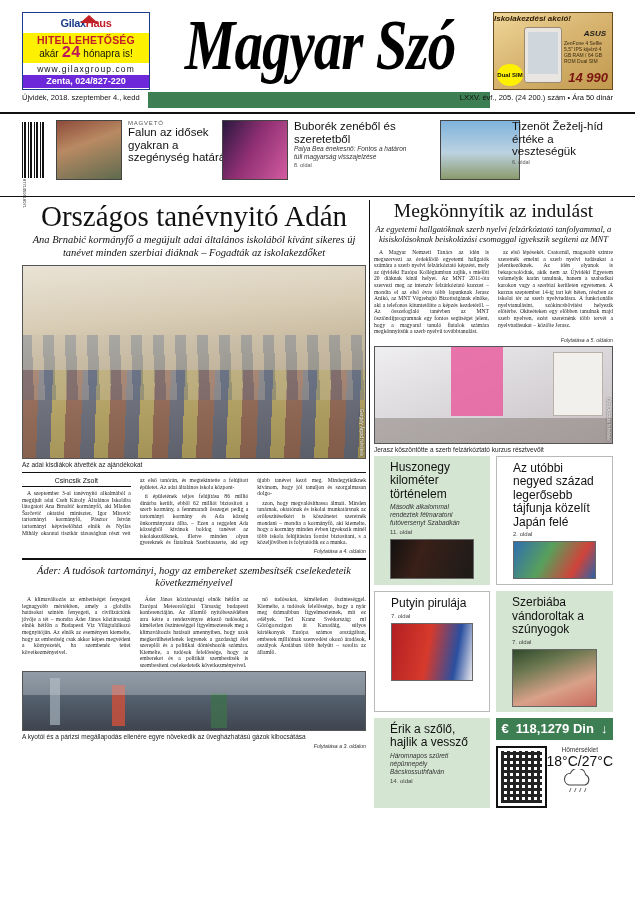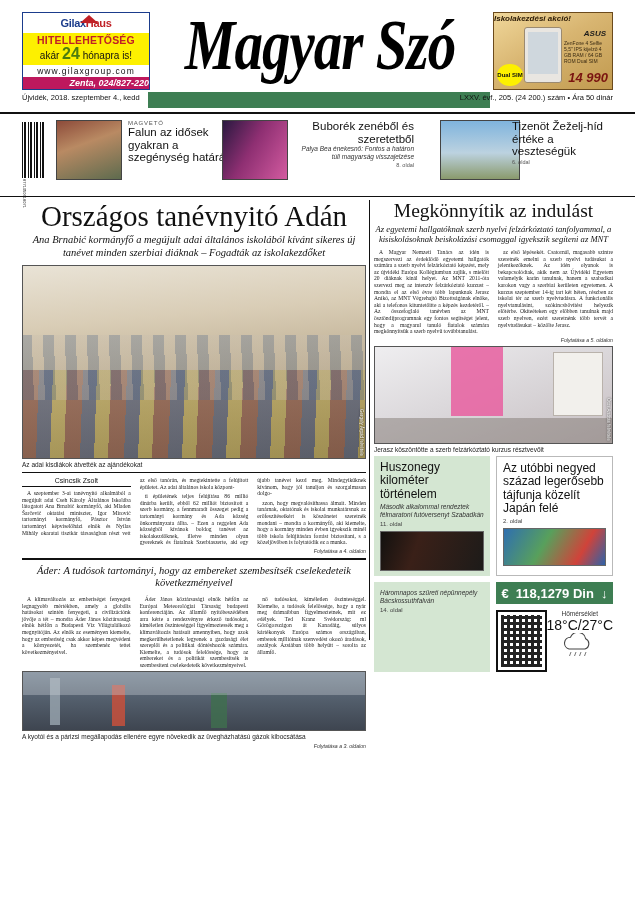--- a/index.html
+++ b/index.html
@@ -19,23 +19,23 @@
     font-size:11px;font-weight:bold;color:#1b3c8c;letter-spacing:-0.3px;line-height:20px;
   }
   #ad-left .logo-txt .red{color:#c02026;}
   #ad-left .roof{
     position:absolute;left:57px;top:2px;width:0;height:0;
     border-left:9px solid transparent;border-right:9px solid transparent;border-bottom:8px solid #c02026;
   }
   #ad-left .yellow{background:#fdf000;text-align:center;padding:1px 0 2px;}
   #ad-left .y1{font-size:10.5px;font-weight:bold;color:#c02026;letter-spacing:0.2px;line-height:12px;}
   #ad-left .y2{font-size:10px;color:#111;line-height:15px;}
-  #ad-left .y2 b{font-size:16px;color:#4d7c0f;}
+  #ad-left .y2 b{font-size:16px;color:#be185d;font-family:Liberation Mono, monospace;}
   #ad-left .url{font-size:8.5px;letter-spacing:1.1px;color:#111;text-align:center;line-height:12px;background:#fff;}
-  #ad-left .blue{background:#be185d;color:#fff;font-size:9px;font-weight:bold;text-align:right;line-height:13px;font-style:italic;}
+  #ad-left .blue{background:#6d28d9;color:#fff;font-size:9px;font-weight:bold;text-align:center;line-height:13px;}
 
   #nameplate{position:absolute;left:160px;top:8px;width:320px;text-align:center;}
   #nameplate .title{
     font-family:"Liberation Serif",serif;font-weight:bold;font-style:italic;
     font-size:57px;line-height:60px;letter-spacing:-1px;color:#000;white-space:nowrap;
     transform:scaleY(1.25);transform-origin:center top;
   }
   #nameplate .web{
     margin-top:23px;font-size:7px;letter-spacing:4px;color:#111;font-weight:bold;
   }
@@ -79,21 +79,21 @@
   #barcode .num{font-size:4px;writing-mode:vertical-rl;color:#222;margin-top:1px;}
   .teaser{position:absolute;top:6px;height:68px;}
   .teaser .thumb{position:absolute;left:0;top:0;width:66px;height:60px;border:1px solid #444;box-sizing:border-box;overflow:hidden;}
   .teaser .txt{position:absolute;left:72px;top:0;width:110px;}
   .teaser .kicker{font-size:6px;letter-spacing:0.8px;color:#555;text-transform:uppercase;}
   .teaser .head{font-size:11.5px;line-height:12.5px;color:#111;}
   .teaser .sub{font-size:6.5px;font-style:italic;line-height:7.8px;color:#333;}
   .teaser .page{font-size:5.5px;color:#555;margin-top:1px;}
   #teaser1{left:56px;width:182px;}
   #teaser2{left:222px;width:196px;}
-  #teaser2 .txt{width:120px;text-align:right;}
+  #teaser2 .txt{width:120px;}
   #teaser3{left:440px;width:175px;}
   #teaser3 .thumb{width:80px;}
   #teaser3 .txt{left:72px;width:92px;}
 
   
   #content{position:absolute;left:0;top:196px;width:635px;height:707px;}
   #col-left{position:absolute;left:22px;top:0;width:344px;}
   #col-right{position:absolute;left:374px;top:0;width:239px;}
   #vrule{position:absolute;left:369px;top:4px;width:1px;height:440px;background:#111;}
 
@@ -126,21 +126,21 @@
   h2.head-right{
     font-family:"Liberation Serif",serif;font-weight:normal;font-size:19.5px;line-height:22px;
     text-align:center;margin:4px 0 2px;color:#111;
   }
   .deck-right{
     font-family:"Liberation Serif",serif;font-style:italic;font-size:8.6px;line-height:10px;
     text-align:center;color:#111;margin-bottom:5px;
   }
 
   
-  .promo-box{box-sizing:border-box;padding:5px 6px;}
+  .promo-box{box-sizing:border-box;padding:5px 16px;}
   .promo-green{background:#d4e6d2;}
   .promo-white{background:#fff;border:1px solid #b9b9b9;}
   .promo-box .ptitle{font-size:12px;line-height:13.5px;color:#111;}
   .promo-box .psub{font-size:6.5px;font-style:italic;line-height:8px;color:#333;margin-top:2px;}
   .promo-box .ppage{font-size:6px;color:#444;margin-top:2px;}
   .promo-box .pimg{margin-top:4px;border:1px solid #666;box-sizing:border-box;}
 
   
   h2.head-clim{
     font-family:"Liberation Serif",serif;font-weight:normal;font-size:20px;line-height:23px;
@@ -324,23 +324,36 @@
           <div class="ppage">11. oldal</div>
           <div class="pimg" style="height:40px;background:linear-gradient(110deg,#12110f 0%,#3a2018 35%,#1d1b19 100%);"></div>
         </div>
         <div class="promo-box promo-white" style="width:117px;">
           <div class="ptitle">Az utóbbi negyed század legerősebb tájfunja közelít Japán felé</div>
           <div class="ppage">2. oldal</div>
           <div class="pimg" style="height:38px;background:linear-gradient(120deg,#2f6fb0 0%,#58a05c 40%,#d0433a 75%,#2e62a8 100%);"></div>
         </div>
       </div>
 
+      <div style="display:flex;gap:6px;margin-top:6px;">
+        <div class="promo-box promo-white" style="width:116px;">
+          <div class="ptitle">Putyin pirulája</div>
+          <div class="ppage">7. oldal</div>
+          <div class="pimg" style="height:58px;background:linear-gradient(100deg,#b31f22 0%,#d63a2c 45%,#2a4fa0 78%,#e8e8ec 100%);"></div>
+        </div>
+        <div class="promo-box promo-green" style="width:117px;">
+          <div class="ptitle">Szerbiába vándoroltak a szúnyogok</div>
+          <div class="ppage">7. oldal</div>
+          <div class="pimg" style="height:58px;background:linear-gradient(160deg,#2f4a2c 0%,#6f7a52 30%,#d9a189 65%,#c96a5e 100%);"></div>
+        </div>
+      </div>
 
       <div style="display:flex;gap:6px;margin-top:6px;">
         <div class="promo-box promo-green" style="width:116px;">
+          <div class="ptitle">Érik a szőlő, hajlik a vessző</div>
           <div class="psub">Háromnapos szüreti népünnepély Bácskossuthfalván</div>
           <div class="ppage">14. oldal</div>
         </div>
 
         <div style="width:117px;">
           <div id="euro">
             <span>€</span>
             <span>118,1279 Din</span>
             <span>↓</span>
           </div>

